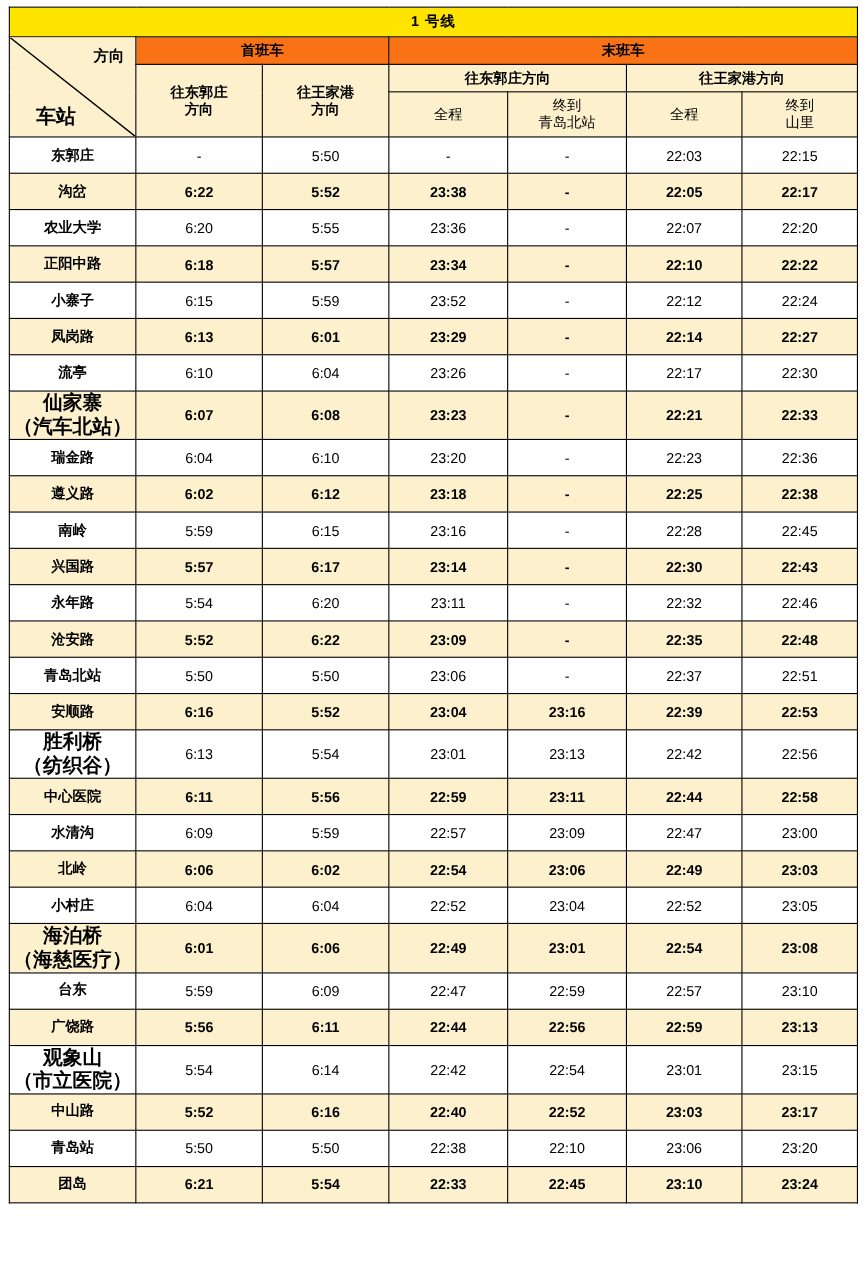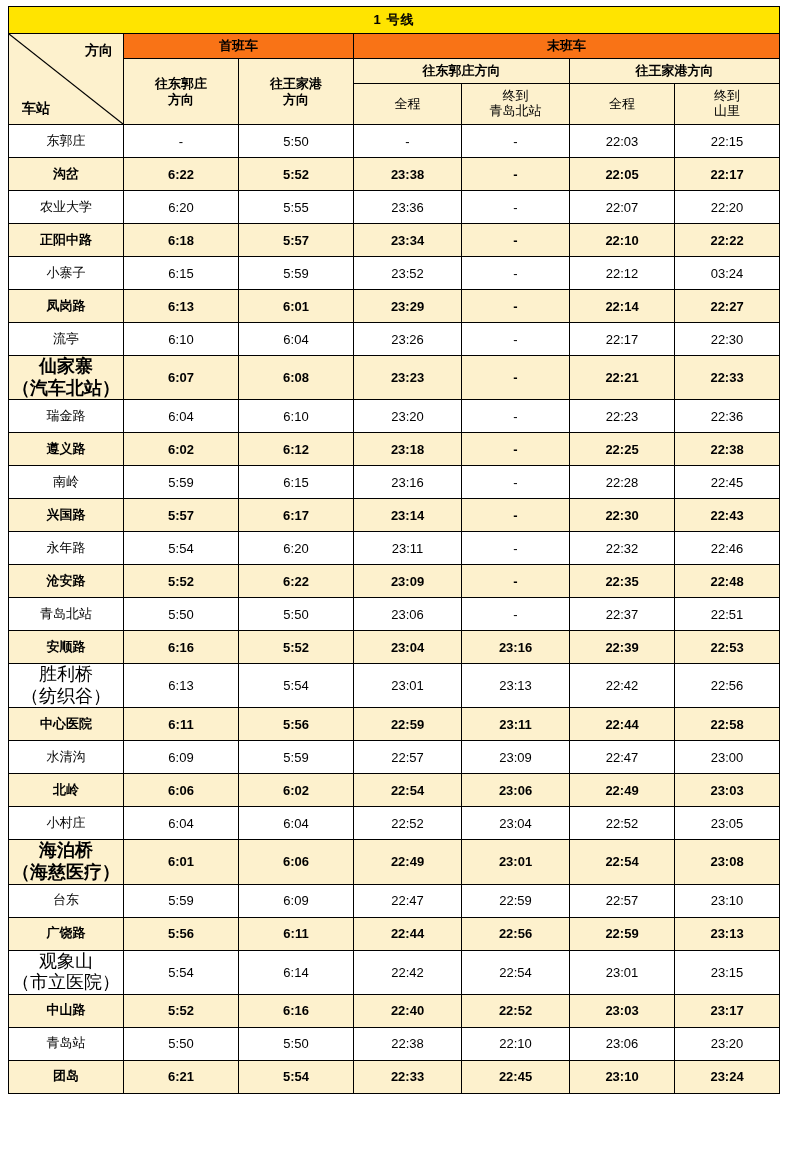--- a/index.html
+++ b/index.html
@@ -73,24 +73,24 @@
   }
   .corner .lbl-dir {
     position: absolute;
     right: 10px;
     top: 8px;
     font-weight: bold;
     font-size: 14px;
   }
   .corner .lbl-sta {
     position: absolute;
-    left: 13px;
+    left: 24px;
     bottom: 6px;
     font-weight: bold;
-    font-size: 14px;
+    font-size: 18px;
   }
   
   .station {
     font-weight: bold;
     font-size: 14px;
     line-height: 1.15;
     height: 32px;
   }
   .station.two-line {
     font-size: 18px;
@@ -98,21 +98,21 @@
   }
   
   .val {
     font-size: 13px;
     height: 32px;
   }
   
   tr.shade td { background: #fdf1cd; }
   tr.plain td { background: #ffffff; }
   tr.shade td.val, tr.shade td.station { font-weight: bold; }
-  tr.plain td.station { font-weight: normal; }
+  tr.plain td.station { font-weight: bold; }
   .nowrap { white-space: nowrap; }
 </style>
 </head>
 <body>
 
 <div id="sheet">
   <table class="timetable">
     <colgroup>
       <col style="width:115px">
       <col style="width:115px">
@@ -208,21 +208,21 @@
         </tr>
         <tr class="plain">
           <td class="station">
             <div>小寨子</div>
           </td>
           <td class="val nowrap">6:15</td>
           <td class="val nowrap">5:59</td>
           <td class="val nowrap">23:52</td>
           <td class="val nowrap">-</td>
           <td class="val nowrap">22:12</td>
-          <td class="val nowrap">03:24</td>
+          <td class="val nowrap">22:24</td>
         </tr>
         <tr class="shade">
           <td class="station">
             <div>凤岗路</div>
           </td>
           <td class="val nowrap">6:13</td>
           <td class="val nowrap">6:01</td>
           <td class="val nowrap">23:29</td>
           <td class="val nowrap">-</td>
           <td class="val nowrap">22:14</td>

